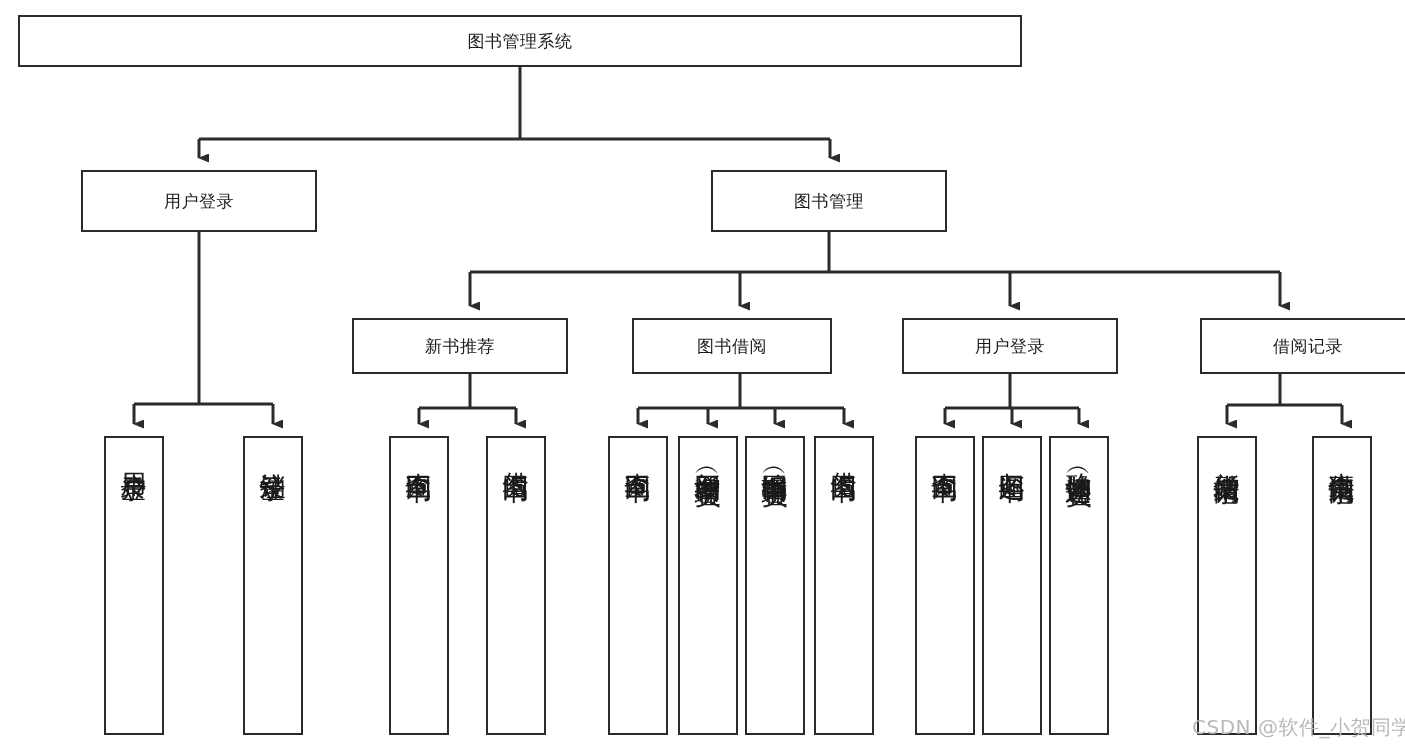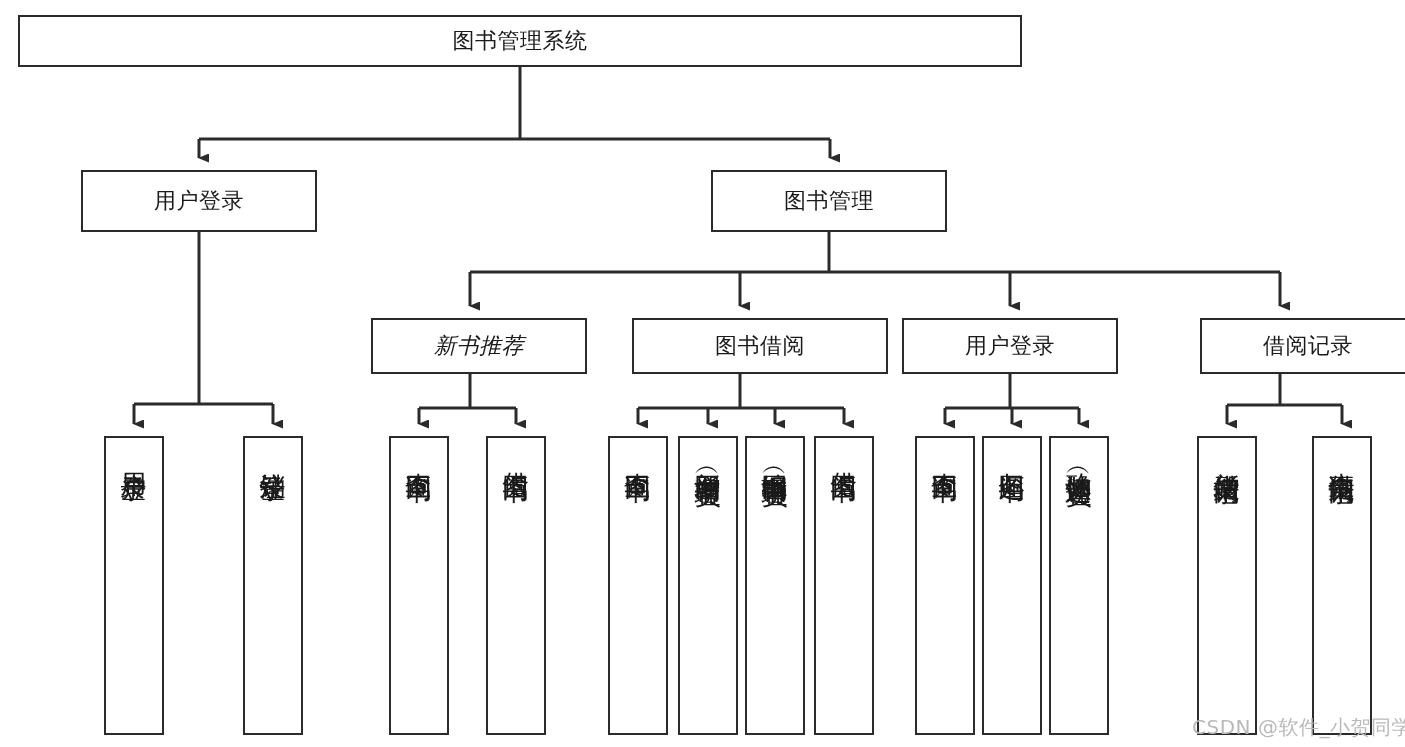--- a/index.html
+++ b/index.html
@@ -31,21 +31,21 @@
     position: absolute;
     box-sizing: border-box;
     border: 2.5px solid #2b2b2b;
     background: #ffffff;
     display: flex;
     align-items: center;
     justify-content: center;
     color: #1a1a1a;
   }
   .node-h .node-label {
-    font-size: 22px;
+    font-size: 17px;
     letter-spacing: 0.5px;
     line-height: 1;
     white-space: nowrap;
   }
   .node-v {
     padding-top: 14px;
     align-items: flex-start;
     justify-content: center;
   }
   .node-v .node-label {
@@ -136,24 +136,24 @@
     <span class="node-label">图书管理系统</span>
   </div>
 
   <div class="node node-h" style="left: 81px; top: 170px; width: 236px; height: 62px;">
     <span class="node-label">用户登录</span>
   </div>
   <div class="node node-h" style="left: 711px; top: 170px; width: 236px; height: 62px;">
     <span class="node-label">图书管理</span>
   </div>
 
-  <div class="node node-h" style="left: 371px; top: 318px; width: 216px; height: 56px; font-style: italic;">
+  <div class="node node-h" style="left: 352px; top: 318px; width: 216px; height: 56px;">
     <span class="node-label">新书推荐</span>
   </div>
-  <div class="node node-h" style="left: 632px; top: 318px; width: 256px; height: 56px;">
+  <div class="node node-h" style="left: 632px; top: 318px; width: 200px; height: 56px;">
     <span class="node-label">图书借阅</span>
   </div>
   <div class="node node-h" style="left: 902px; top: 318px; width: 216px; height: 56px;">
     <span class="node-label">用户登录</span>
   </div>
   <div class="node node-h" style="left: 1172px; top: 318px; width: 216px; height: 56px; margin-left: 28px;">
     <span class="node-label">借阅记录</span>
   </div>
 
   <div class="node node-v" style="left: 104px; top: 436px; width: 60px; height: 299px;">

